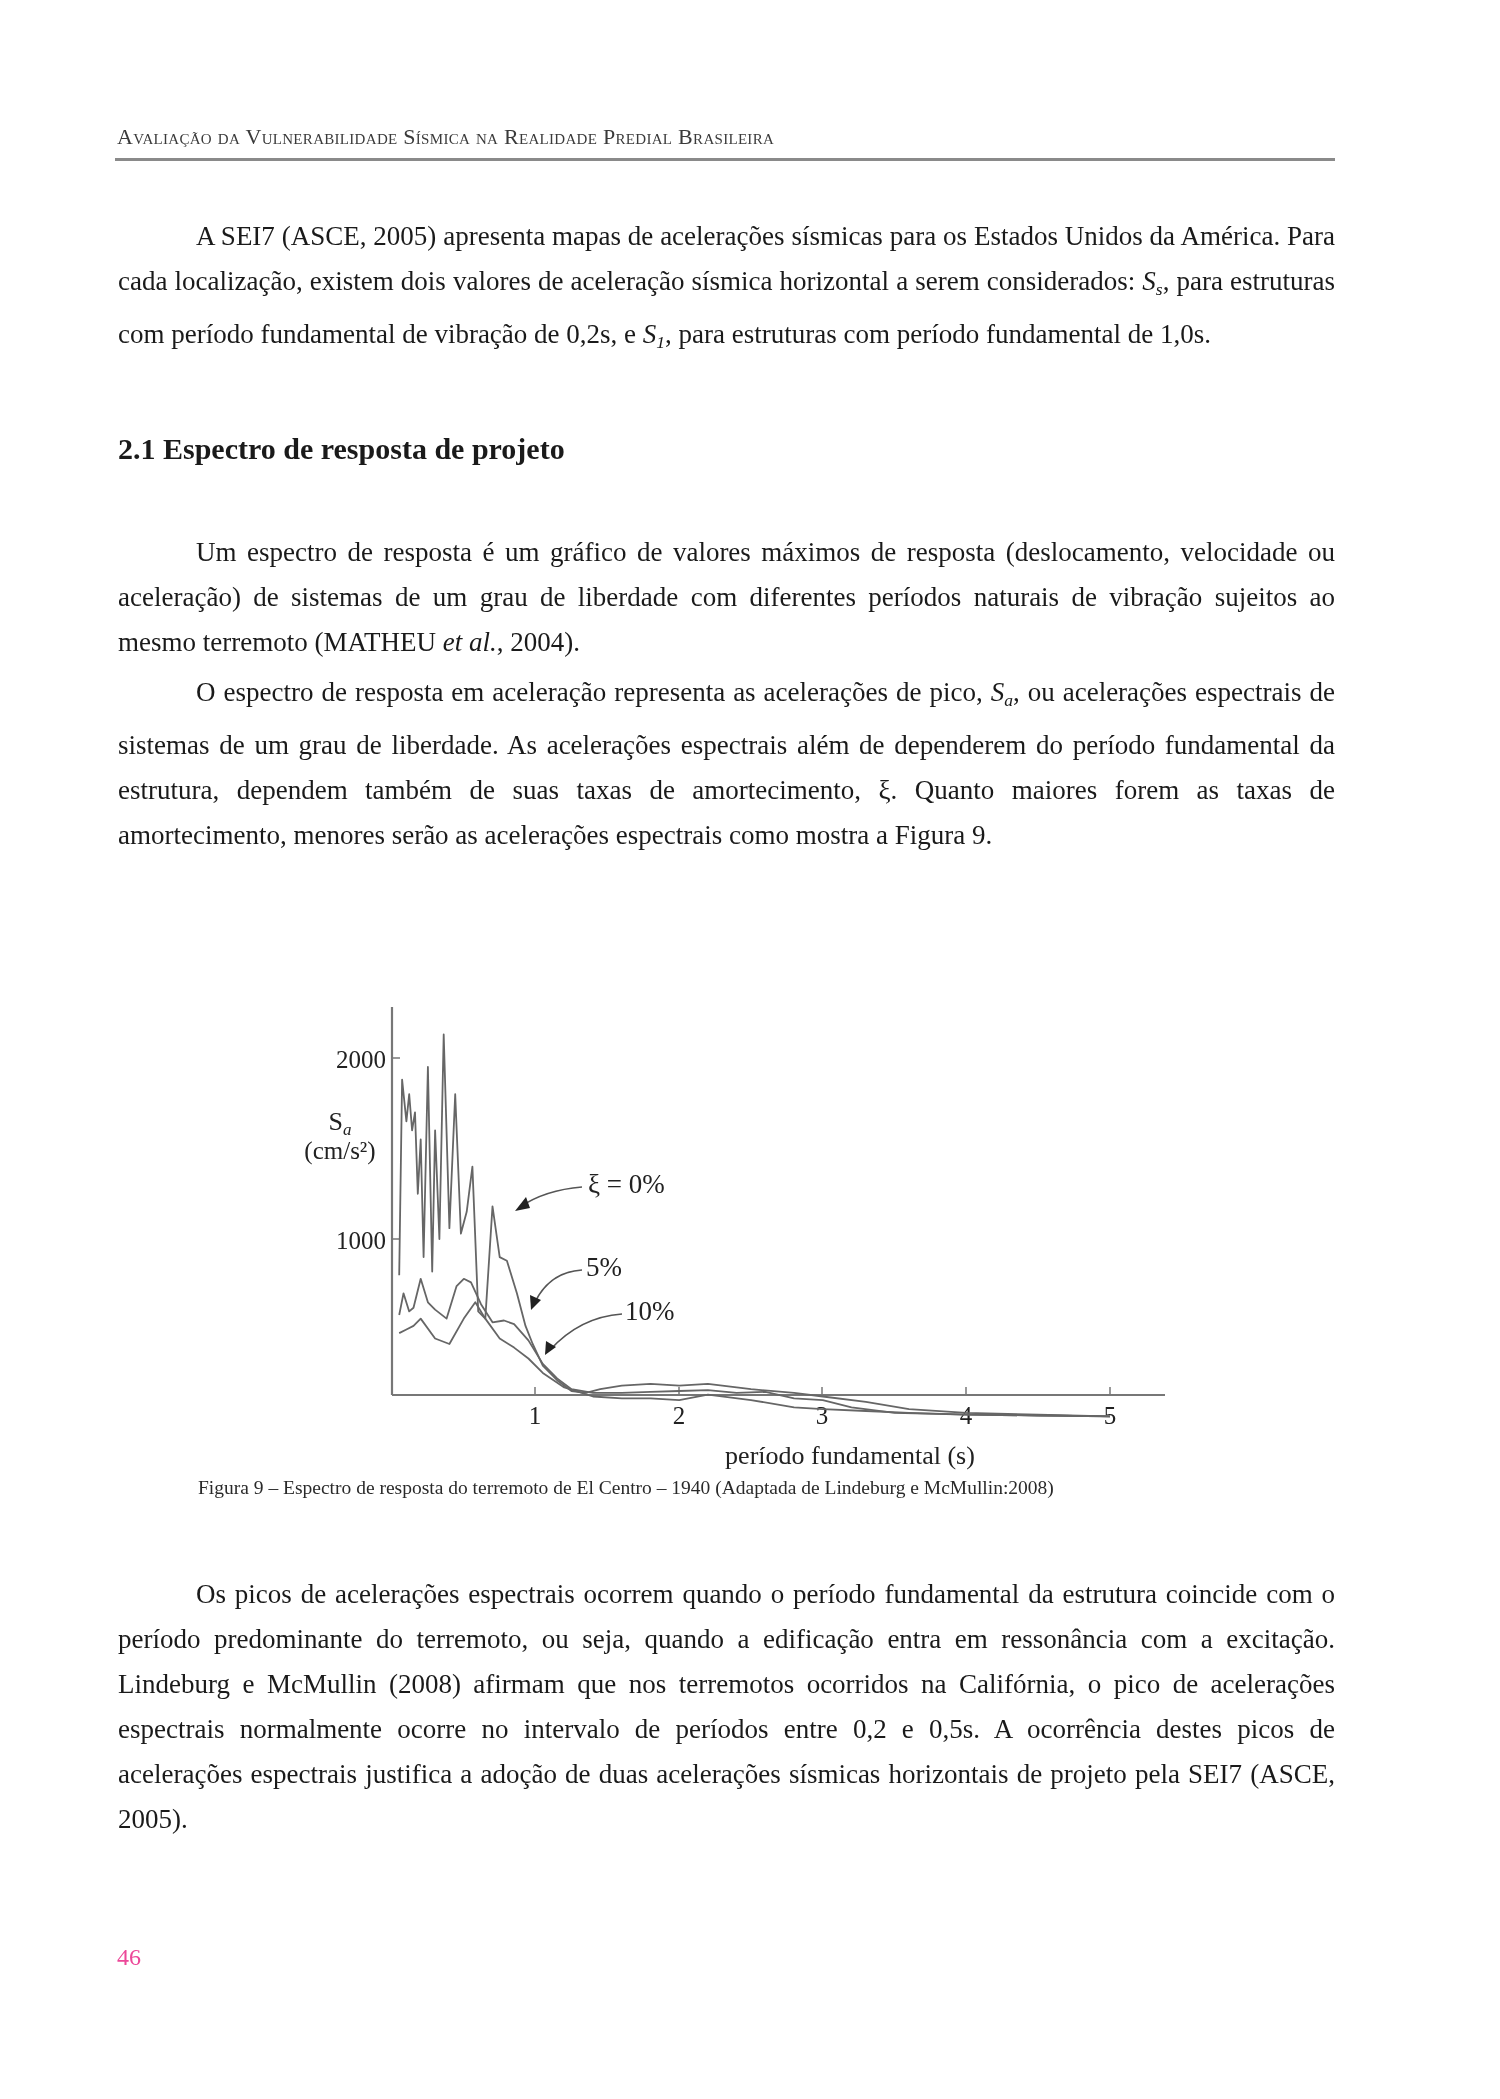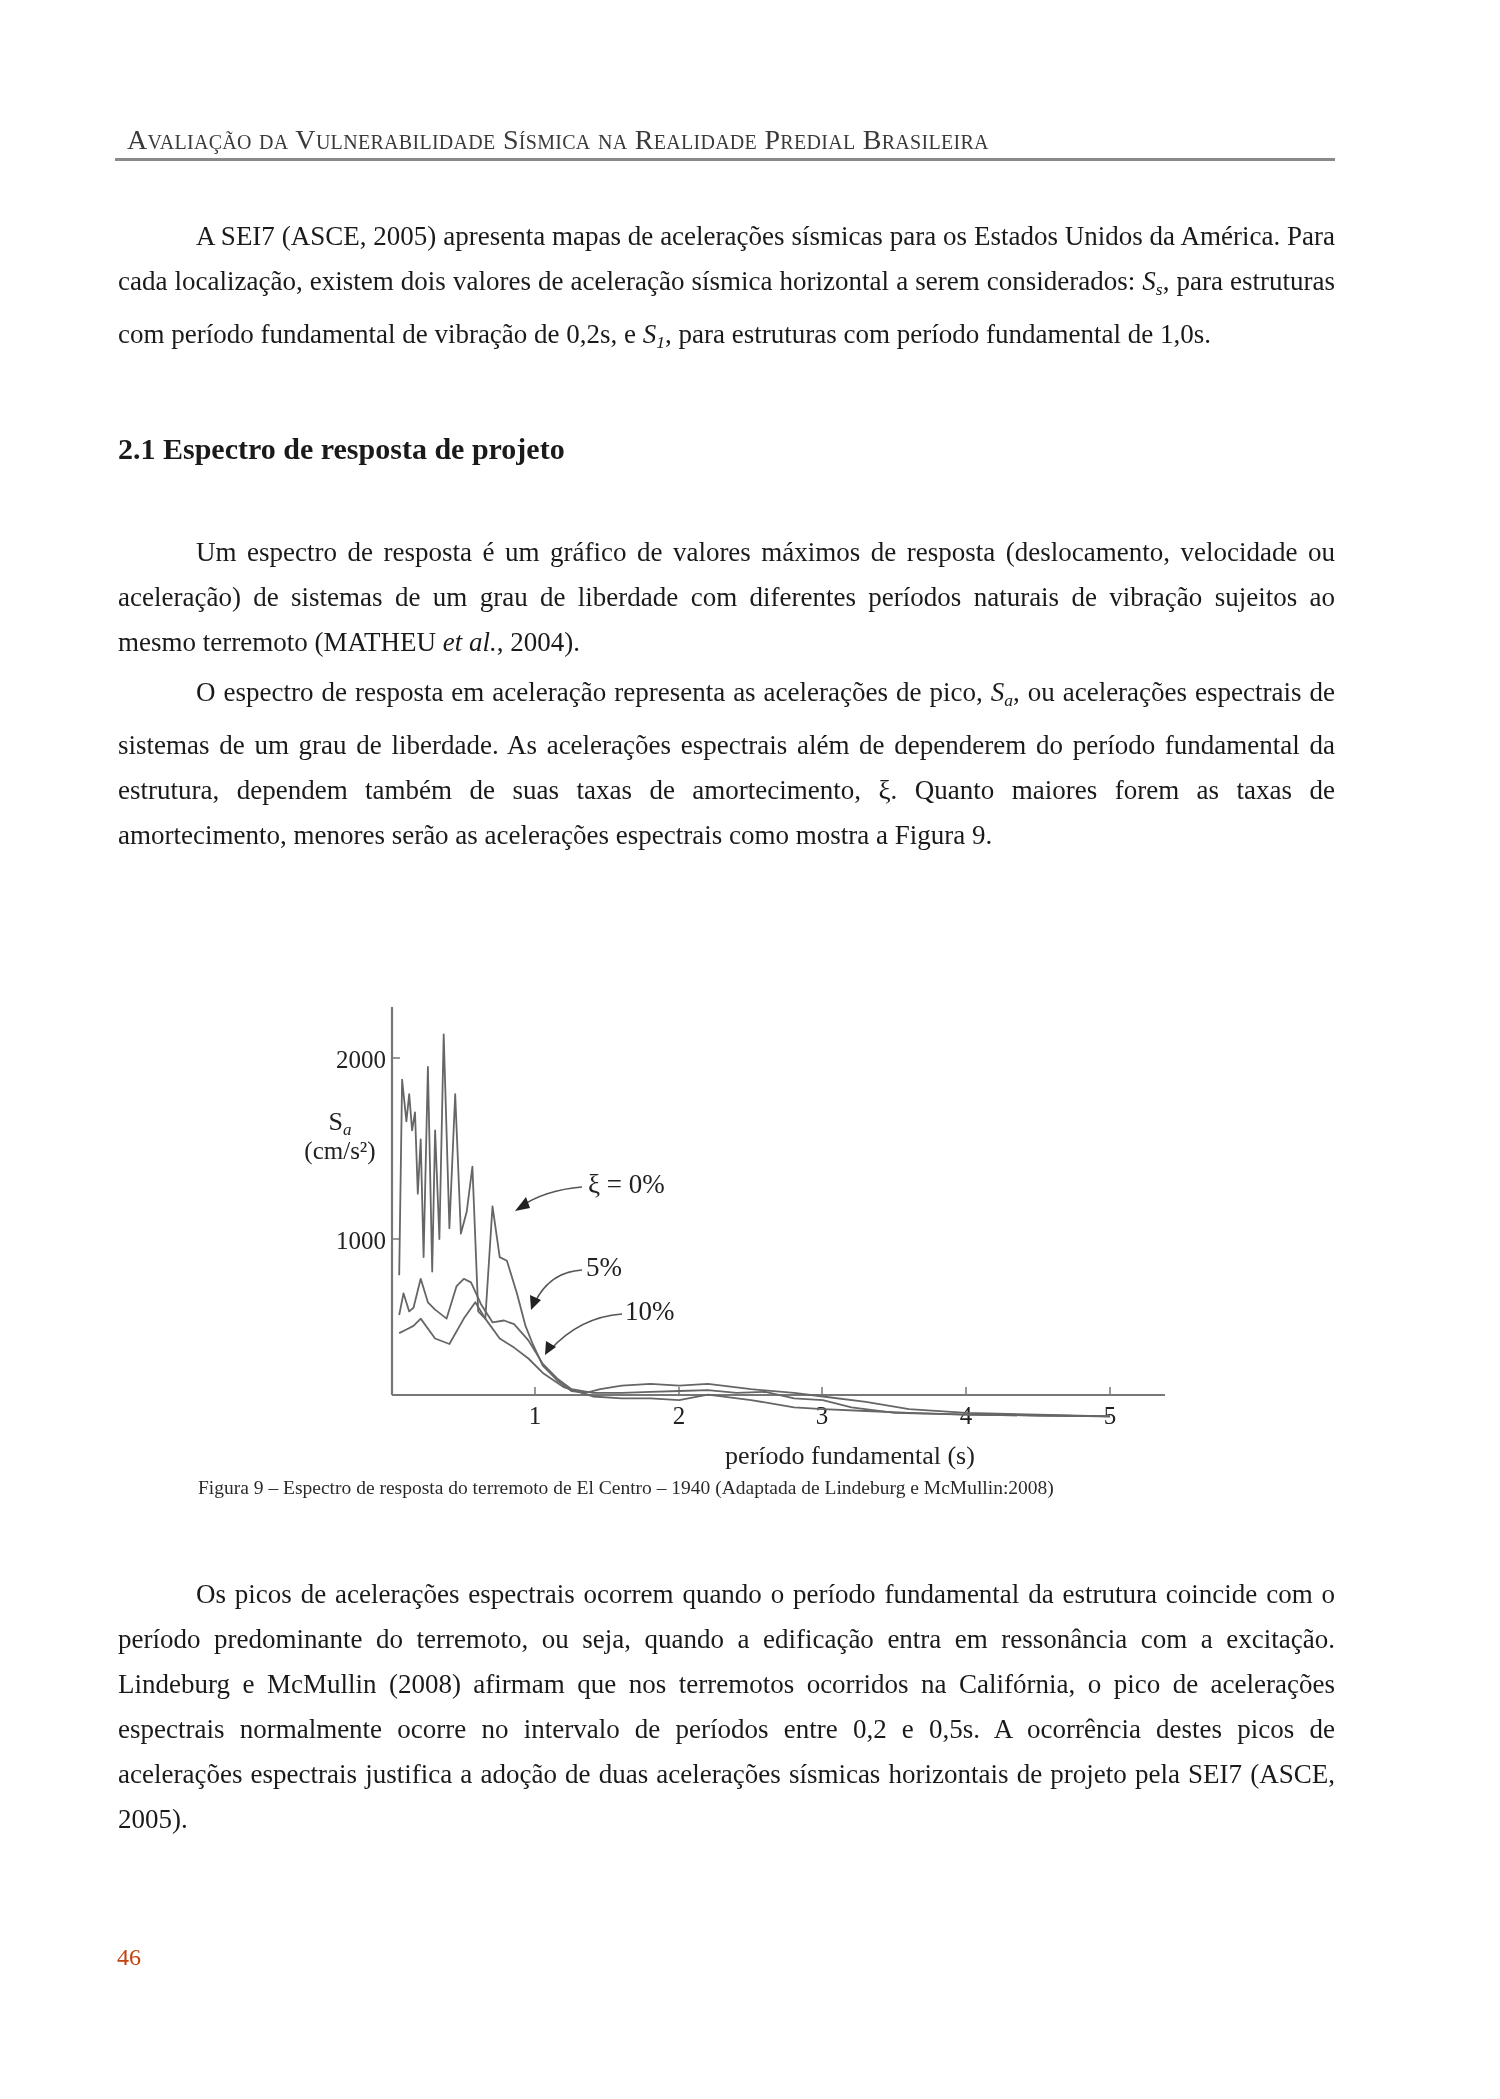--- a/index.html
+++ b/index.html
@@ -1,27 +1,27 @@
 <!DOCTYPE html>
 <html><head>
 <meta charset="utf-8">
 <style>
   html, body { margin: 0; padding: 0; background: #ffffff; }
   body { width: 1500px; height: 2099px; position: relative; overflow: hidden;
          font-family: "Liberation Serif", "DejaVu Serif", serif; color: #1a1a1a; }
-  .running-head { position: absolute; left: 117px; top: 124px; font-size: 28px; letter-spacing: 0.3px;
-                  color: #3a3a3a; font-variant: small-caps; margin-left: 10px; }
+  .running-head { position: absolute; left: 117px; top: 124px; font-size: 22px; letter-spacing: 0.3px;
+                  color: #3a3a3a; font-variant: small-caps; }
   .head-rule { position: absolute; left: 115px; top: 158px; width: 1220px; height: 3px; background: #8a8a8a; }
   .para { position: absolute; left: 118px; width: 1217px; font-size: 27px; line-height: 45px;
           text-align: justify; margin: 0; }
   .para .indent { display: inline-block; width: 78px; }
   .section-title { position: absolute; left: 118px; top: 432px; font-size: 30px; font-weight: bold; margin: 0; }
   .figure { position: absolute; left: 270px; top: 992px; width: 930px; height: 490px; }
   .caption { position: absolute; left: 198px; top: 1477px; font-size: 19.5px; color: #2a2a2a; }
-  .page-number { position: absolute; left: 117px; top: 1944px; font-size: 24px; color: #c2410c; }
+  .page-number { position: absolute; left: 117px; top: 1944px; font-size: 24px; color: #ec4899; }
   i { font-style: italic; }
   sub { font-size: 65%; vertical-align: -5px; font-style: italic; }
 </style>
 </head>
 <body>
 
 <div class="running-head">Avaliação da Vulnerabilidade Sísmica na Realidade Predial Brasileira</div>
 <div class="head-rule"></div>
 
 <p class="para" style="top:214px;"><span class="indent"></span><span>A SEI7 (ASCE, 2005) apresenta mapas de acelerações sísmicas para os Estados Unidos da América. Para cada localização, existem dois valores de aceleração sísmica horizontal a serem considerados: </span><i><span>S</span><sub>s</sub></i><span>, para estruturas com período fundamental de vibração de 0,2s, e </span><i><span>S</span><sub>1</sub></i><span>, para estruturas com período fundamental de 1,0s.</span></p>

